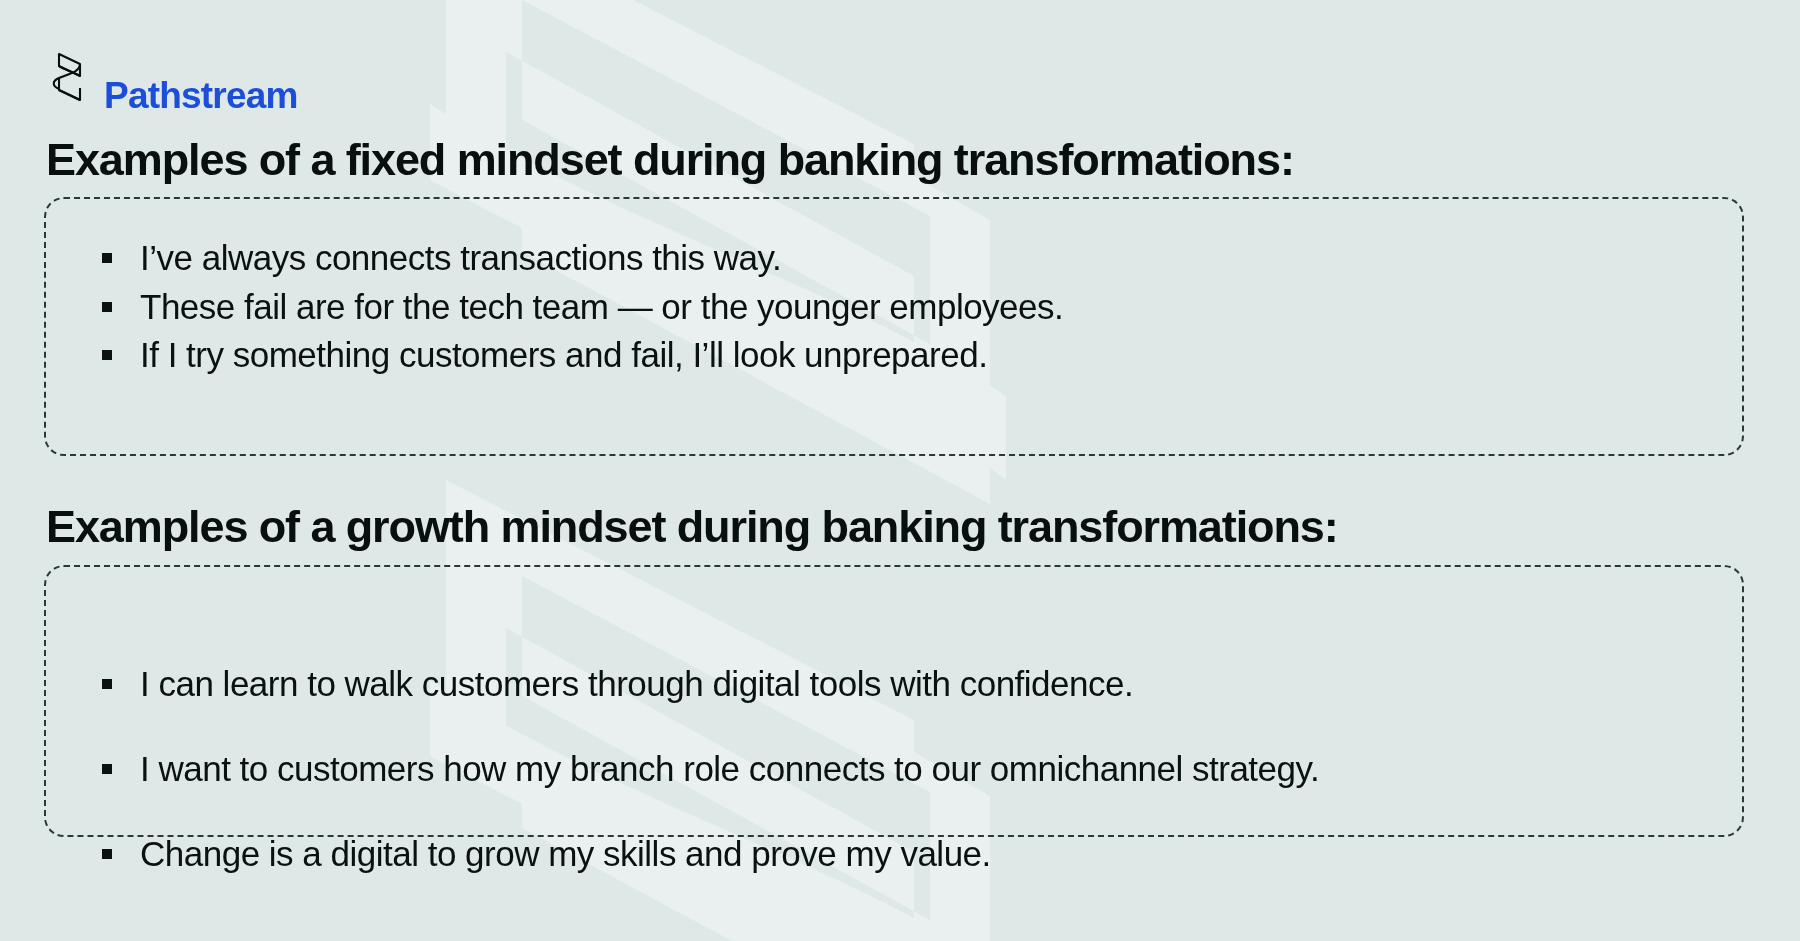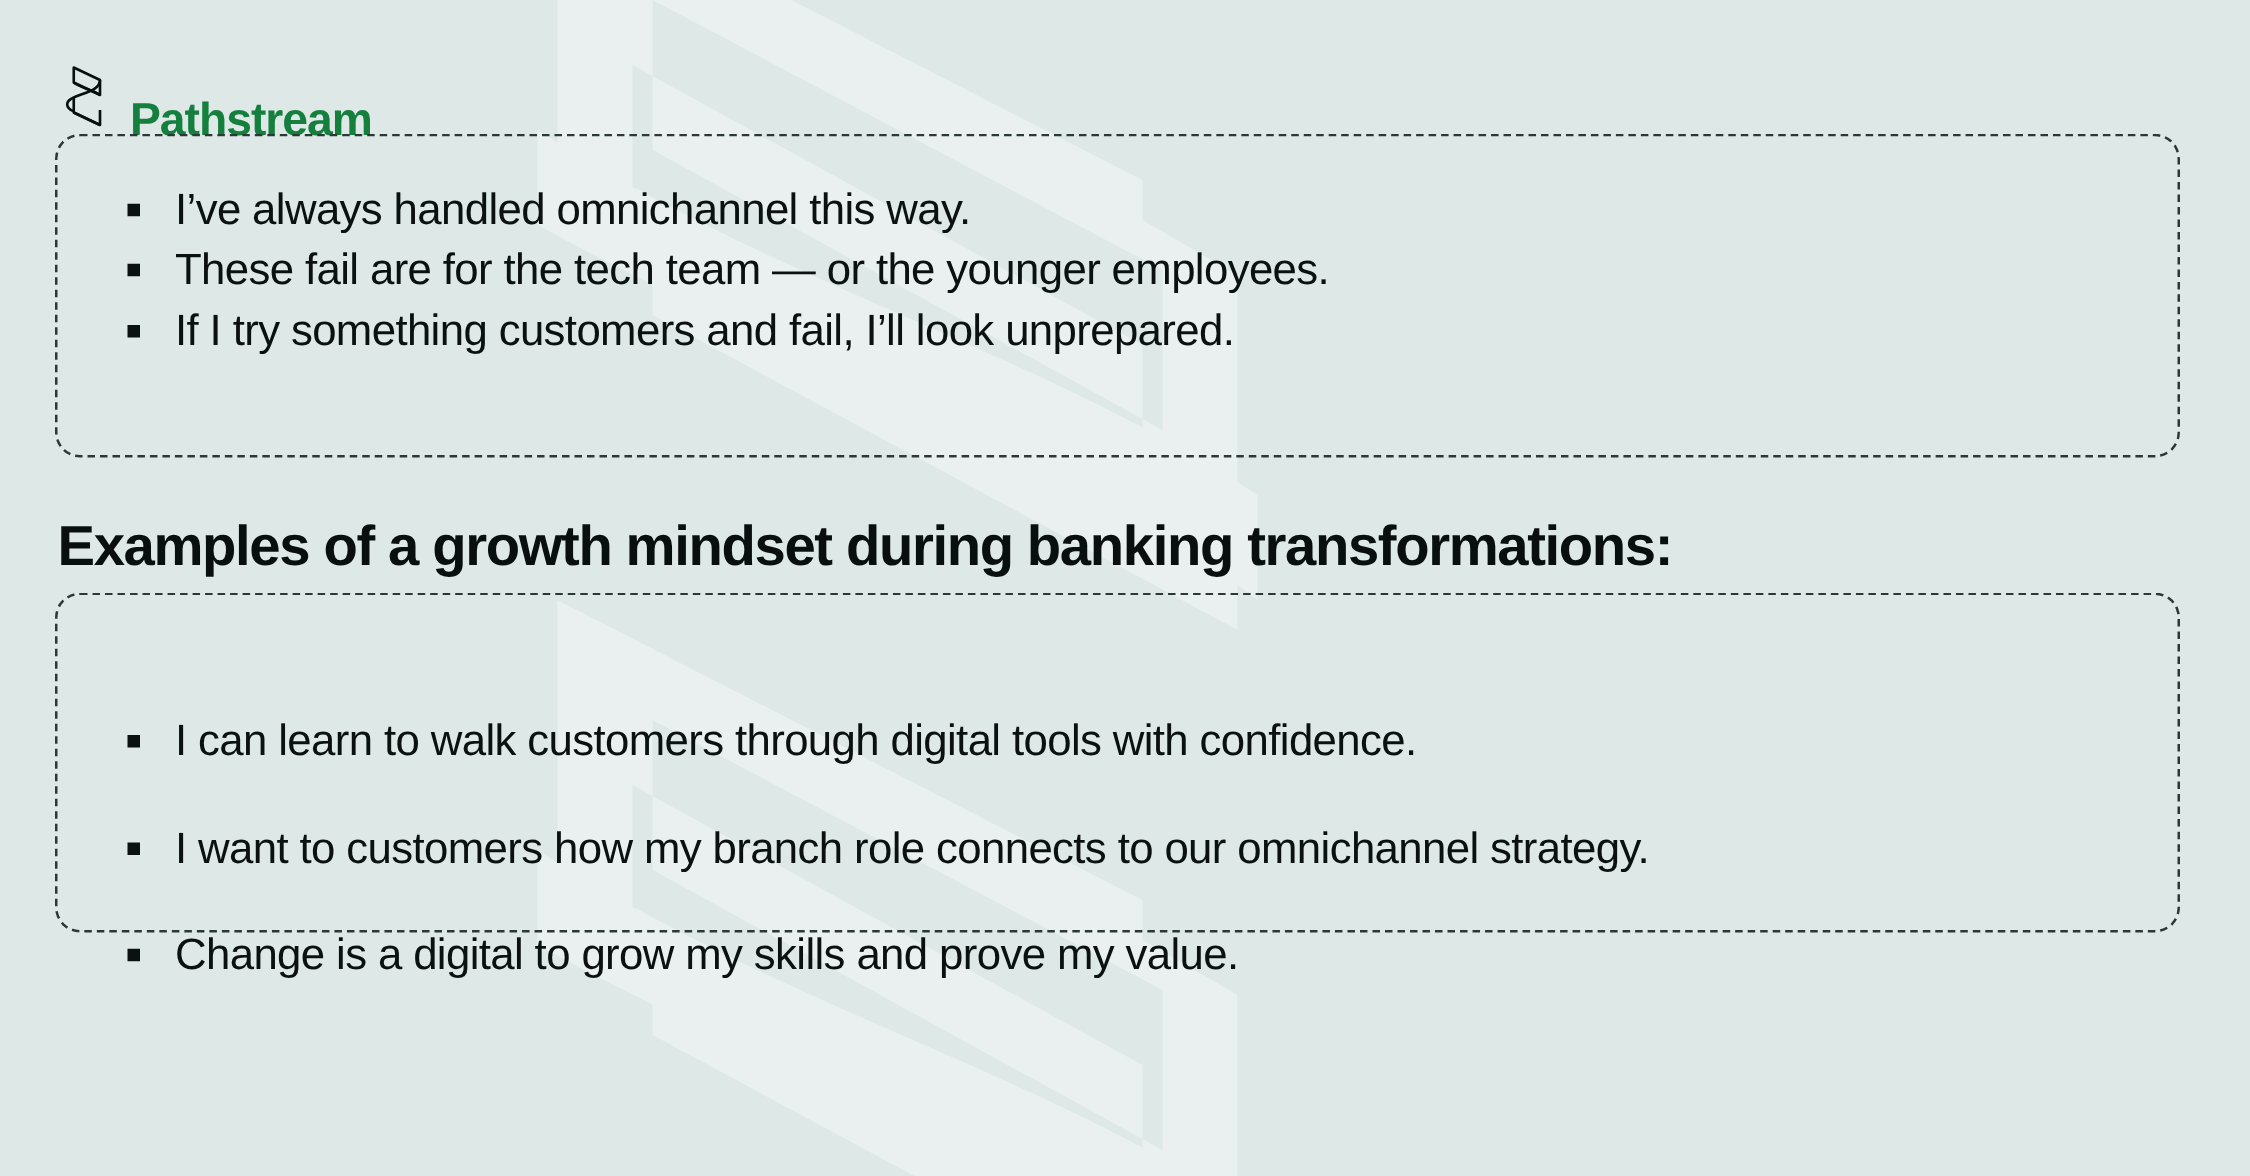--- a/index.html
+++ b/index.html
@@ -45,21 +45,21 @@
     align-items: center;
     gap: 16px;
     height: 62px;
     margin: 9px 0 0 6px;
   }
   .brand-mark { width: 38px; height: 52px; flex: 0 0 auto; display: block; }
   .brand-name {
     font-size: 37px;
     font-weight: 700;
     letter-spacing: -0.8px;
-    color: #15803d;
+    color: #1d4ed8;
     line-height: 1;
     margin-top: 39px;
   }
 
   
   .section-heading {
     font-size: 45px;
     font-weight: 700;
     letter-spacing: -1.1px;
     color: #080f0e;
@@ -131,26 +131,27 @@
           <path d="M30 14 C 30 22, 18 24, 9 28 C 2 31, 2 36, 9 39"></path>
           <path d="M9 28 L9 40 L30 50 L30 38"></path>
           <path d="M9 16 C 14 20, 24 22, 30 26"></path>
           <path d="M9 40 L30 50"></path>
         </g>
       </svg>
     </span>
     <span class="brand-name">Pathstream</span>
   </div>
 
+  <h2 class="section-heading" id="heading-fixed">Examples of a fixed mindset during banking transformations:</h2>
 
   <div class="panel" id="panel-fixed">
     <ul class="bullet-list">
       <li class="bullet-item">
         <span class="bullet-marker"></span>
-        <span class="bullet-text">I’ve always handled omnichannel this way.</span>
+        <span class="bullet-text">I’ve always connects transactions this way.</span>
       </li>
       <li class="bullet-item">
         <span class="bullet-marker"></span>
         <span class="bullet-text">These fail are for the tech team — or the younger employees.</span>
       </li>
       <li class="bullet-item">
         <span class="bullet-marker"></span>
         <span class="bullet-text">If I try something customers and fail, I’ll look unprepared.</span>
       </li>
     </ul>

